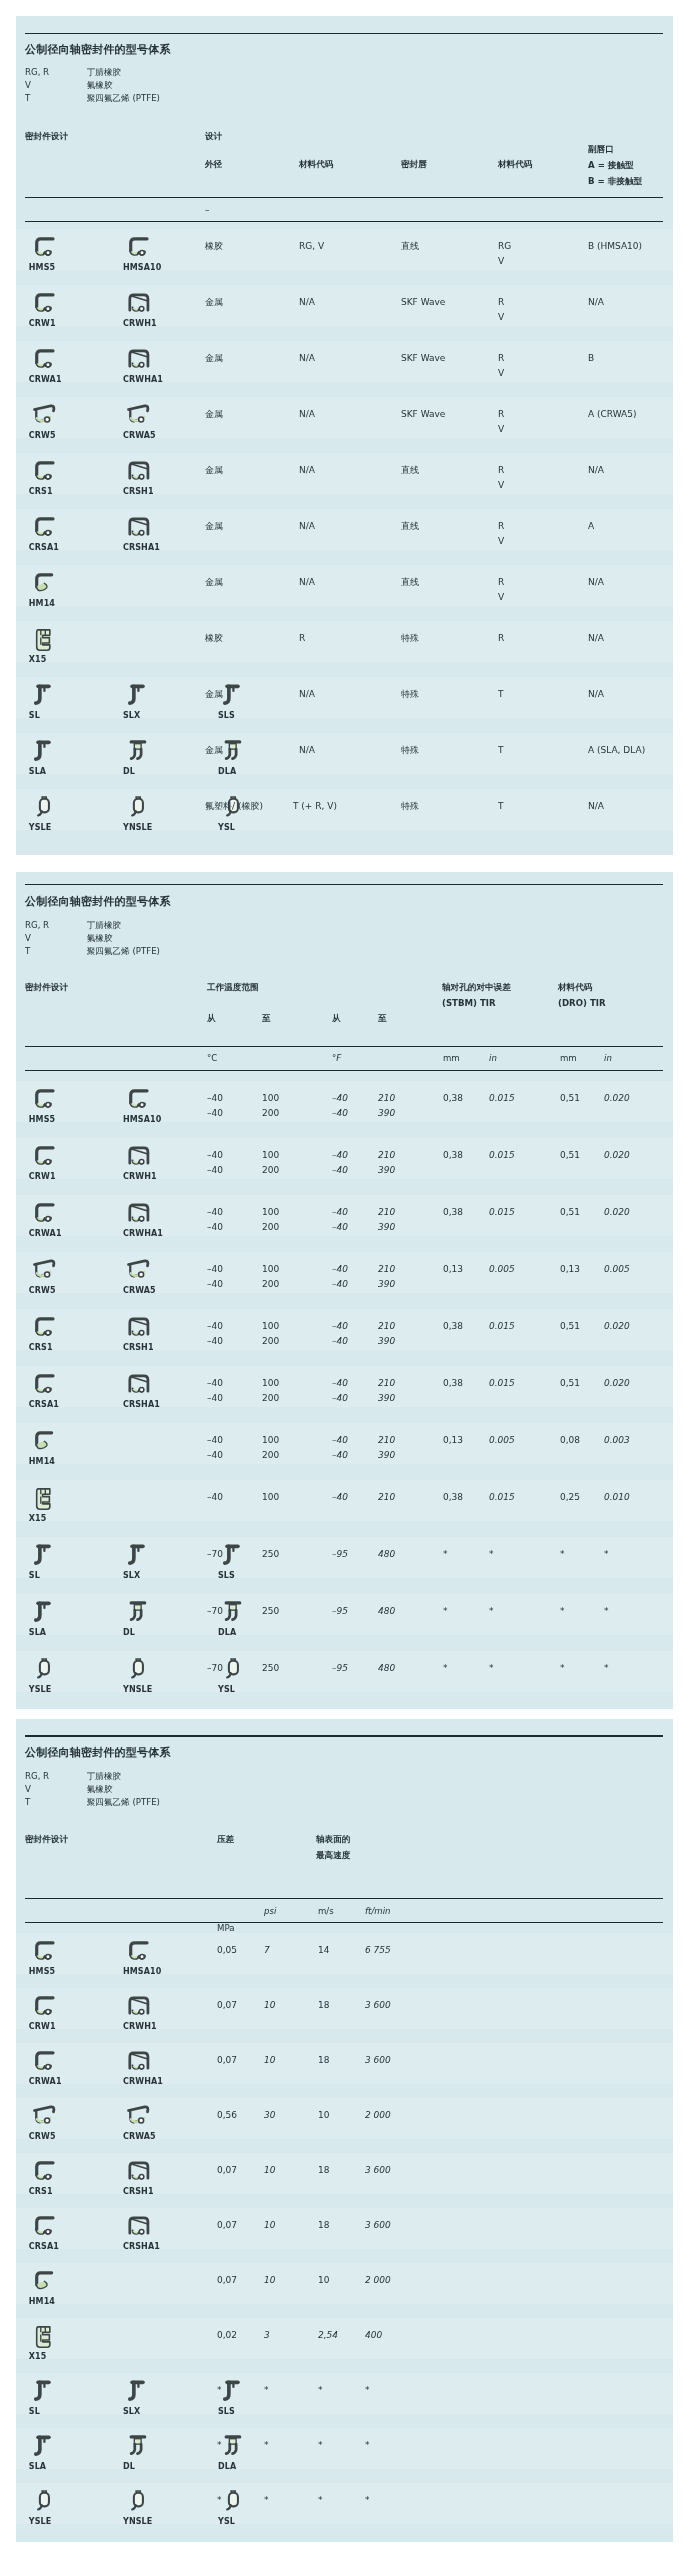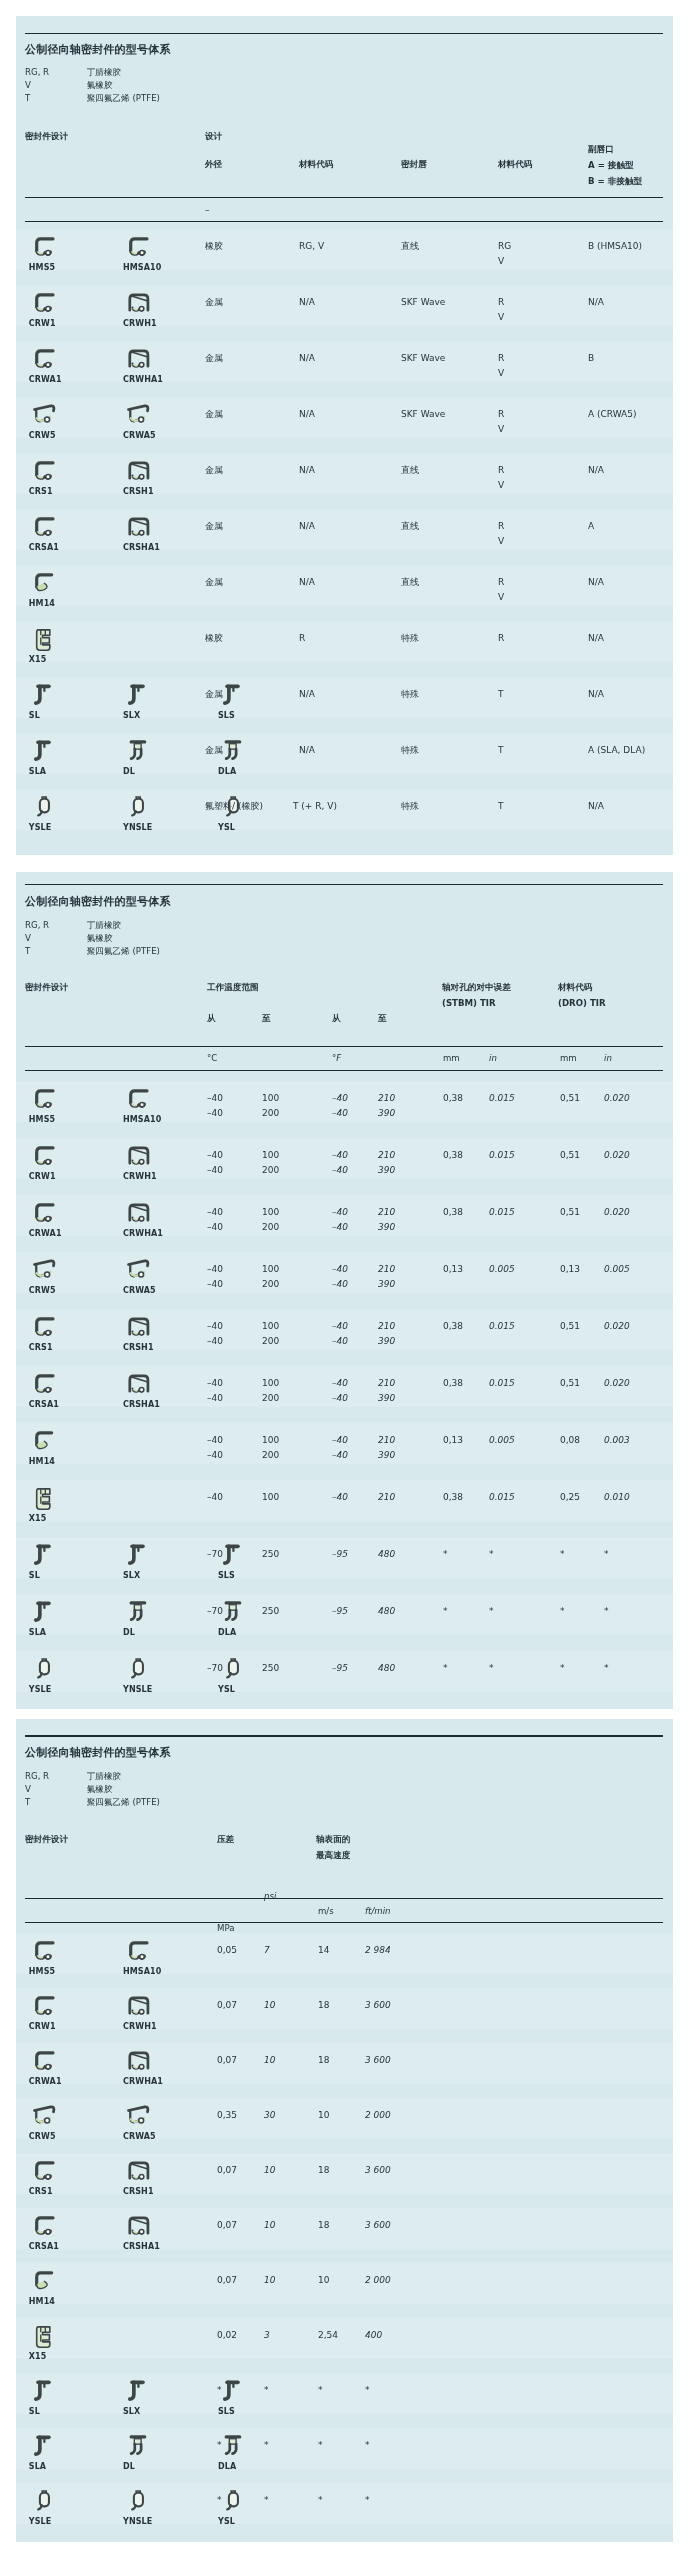--- a/index.html
+++ b/index.html
@@ -968,21 +968,21 @@
 
   <div class="abs colhead" style="left:9px;top:112px">密封件设计</div>
   <div class="abs colhead" style="left:201px;top:112px">压差</div>
   <div class="abs colhead" style="left:300px;top:112px">
     <div>轴表面的</div>
     <div>最高速度</div>
   </div>
 
   <div class="rule thin" style="top:179px"></div>
   <div class="abs unit" style="left:201px;top:204px">MPa</div>
-  <div class="abs unit it" style="left:248px;top:172px">psi</div>
+  <div class="abs unit it" style="left:248px;top:187px">psi</div>
   <div class="abs unit" style="left:302px;top:187px">m/s</div>
   <div class="abs unit it" style="left:349px;top:187px">ft/min</div>
   <div class="rule thin" style="top:203px"></div>
 
   <div class="rows" id="rows3" style="top:214px">
       <div class="trow">
         <div class="design" style="left: 12.8px;">
           <svg viewBox="0 0 64 64">
             <use href="#sym-seal-c"></use>
           </svg>
@@ -997,21 +997,21 @@
         <div class="cell" style="left: 201px;">
           <div>0,05</div>
         </div>
         <div class="cell it" style="left: 248px;">
           <div>7</div>
         </div>
         <div class="cell" style="left: 302px;">
           <div>14</div>
         </div>
         <div class="cell it" style="left: 349px;">
-          <div>2 984</div>
+          <div>6 755</div>
         </div>
       </div>
       <div class="trow">
         <div class="design" style="left: 12.8px;">
           <svg viewBox="0 0 64 64">
             <use href="#sym-seal-c"></use>
           </svg>
           <div class="dlabel">CRW1</div>
         </div>
         <div class="design" style="left: 107px;">
@@ -1066,21 +1066,21 @@
           </svg>
           <div class="dlabel">CRW5</div>
         </div>
         <div class="design" style="left: 107px;">
           <svg viewBox="0 0 64 64">
             <use href="#sym-seal-wave"></use>
           </svg>
           <div class="dlabel">CRWA5</div>
         </div>
         <div class="cell" style="left: 201px;">
-          <div>0,35</div>
+          <div>0,56</div>
         </div>
         <div class="cell it" style="left: 248px;">
           <div>30</div>
         </div>
         <div class="cell" style="left: 302px;">
           <div>10</div>
         </div>
         <div class="cell it" style="left: 349px;">
           <div>2 000</div>
         </div>
@@ -1163,21 +1163,21 @@
             <use href="#sym-seal-comb"></use>
           </svg>
           <div class="dlabel">X15</div>
         </div>
         <div class="cell" style="left: 201px;">
           <div>0,02</div>
         </div>
         <div class="cell it" style="left: 248px;">
           <div>3</div>
         </div>
-        <div class="cell" style="left: 302px;">
+        <div class="cell" style="left: 302px; font-style: italic;">
           <div>2,54</div>
         </div>
         <div class="cell it" style="left: 349px;">
           <div>400</div>
         </div>
       </div>
       <div class="trow">
         <div class="design" style="left: 12.8px;">
           <svg viewBox="0 0 64 64">
             <use href="#sym-seal-j"></use>

